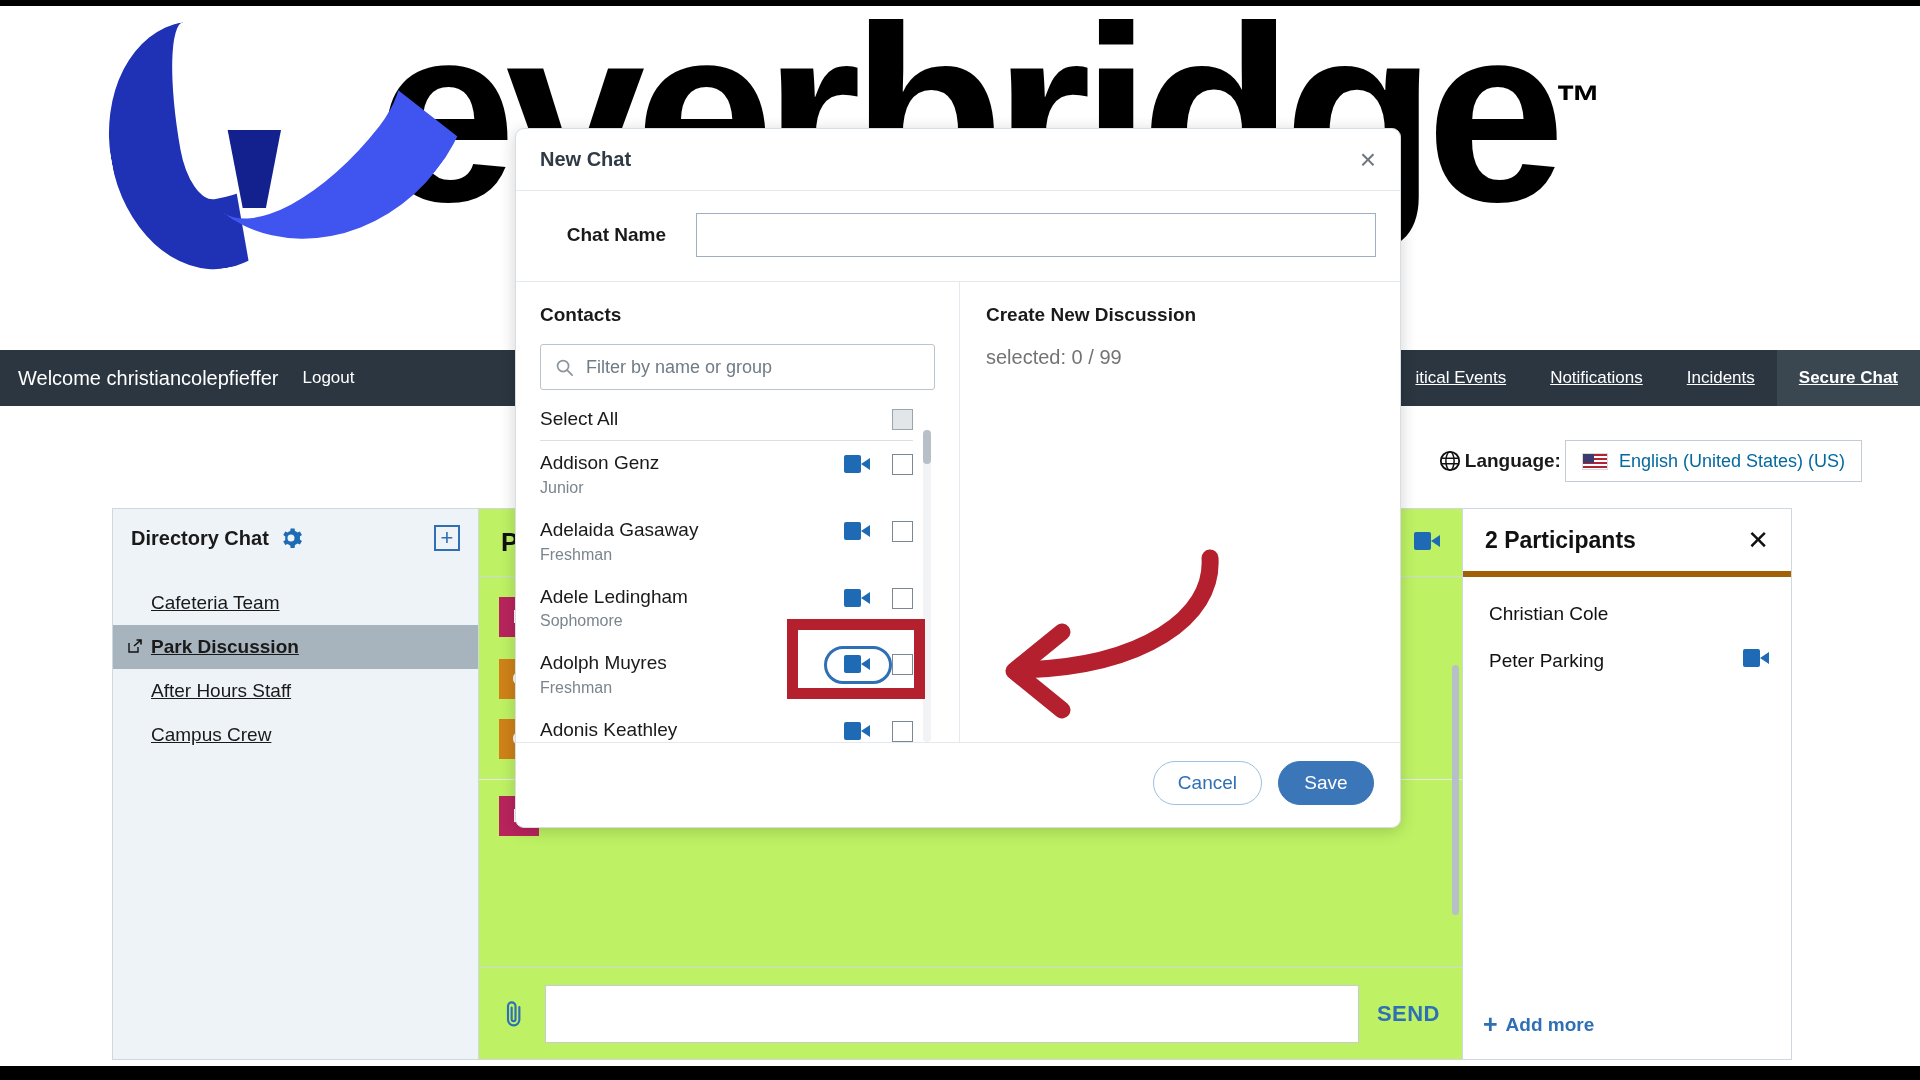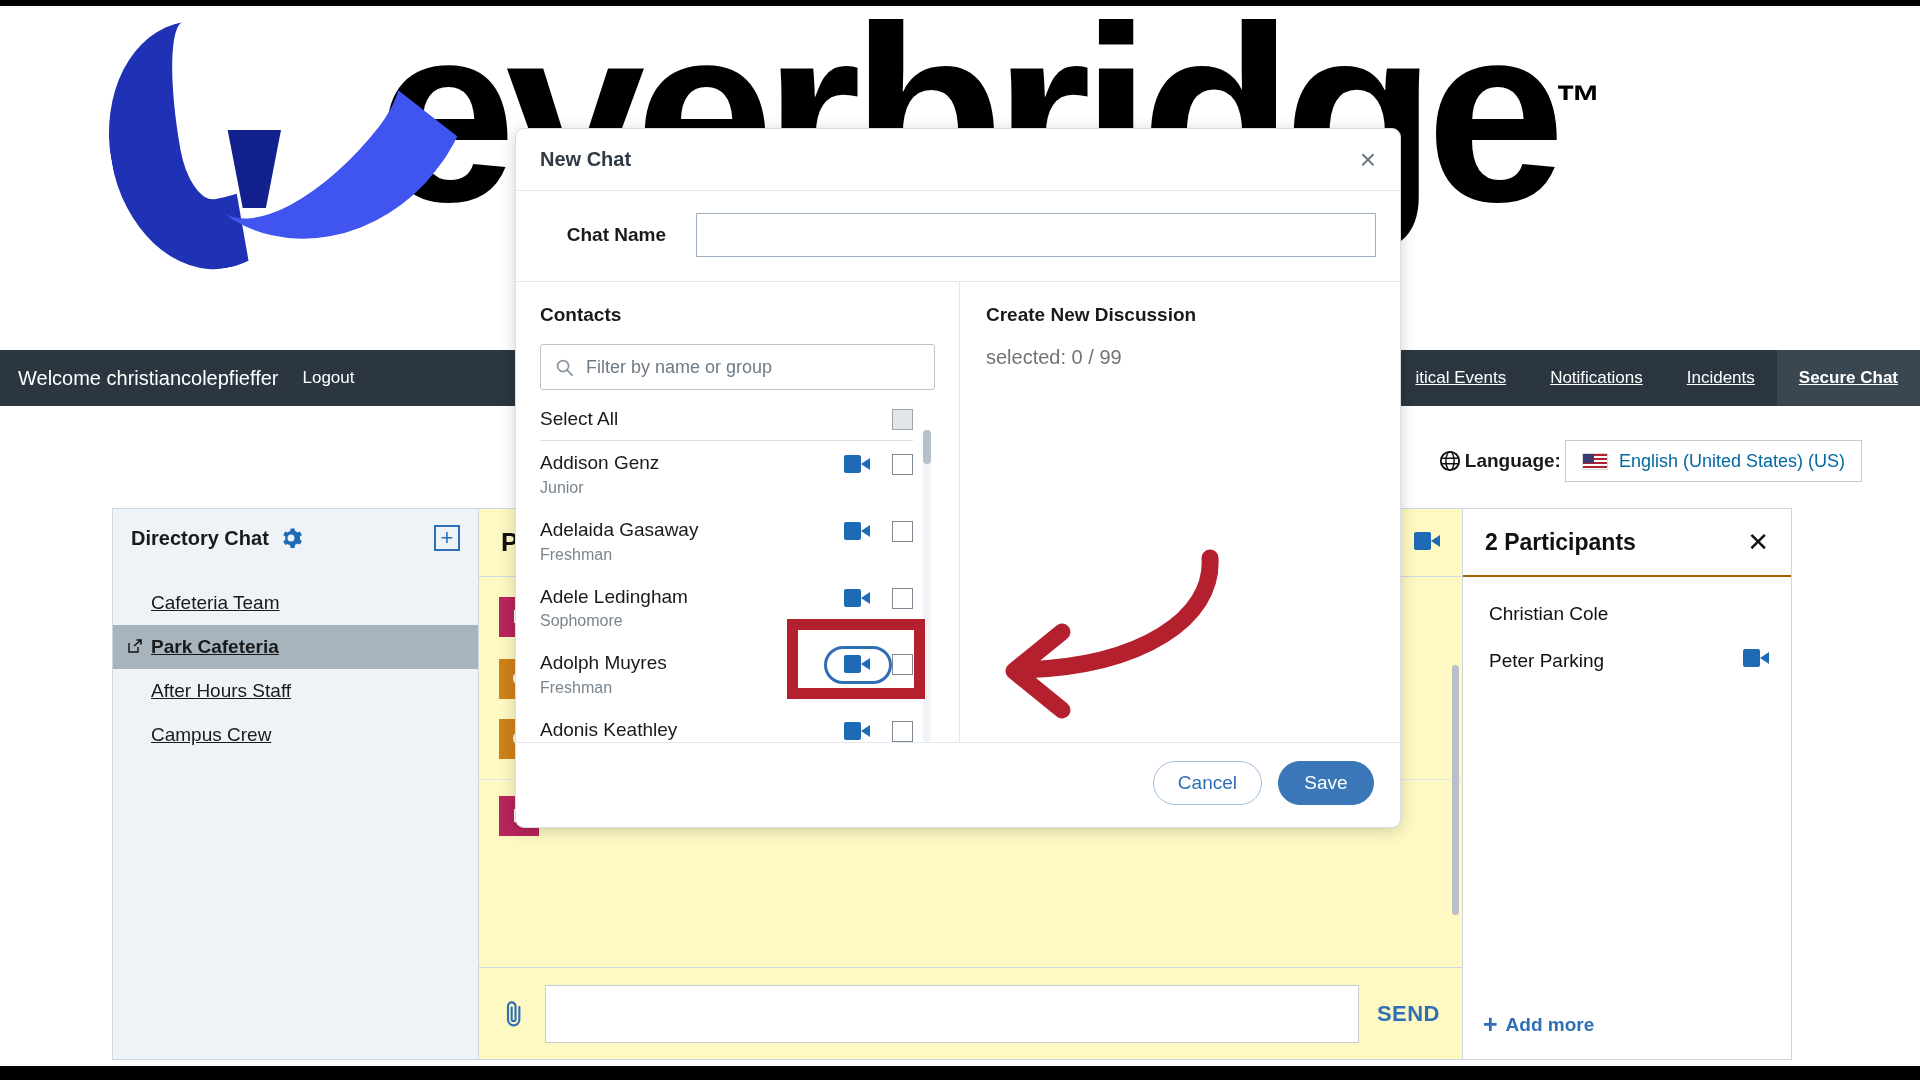--- a/index.html
+++ b/index.html
@@ -156,21 +156,21 @@
     width: 11px; height: 9px; background: #3c3b6e;
   }
 
   
   .chat-page {
     position: absolute;
     left: 112px; top: 508px;
     width: 1680px; height: 552px;
     display: flex;
     border: 1px solid #cfd8e0;
-    background: #fef9c3;
+    background: #bef264;
   }
   .chat-sidebar {
     width: 366px;
     background: #eef3f7;
     border-right: 1px solid #cfd8e0;
     flex: none;
   }
   .sidebar-head {
     display: flex; align-items: center;
     padding: 16px 18px 12px 18px;
@@ -288,21 +288,21 @@
 
   .participants {
     width: 328px; flex: none;
     display: flex; flex-direction: column;
     background: #fff;
   }
   .participants-head {
     height: 68px;
     display: flex; align-items: center;
     padding: 0 22px;
-    border-bottom: 2px solid #a16207;
+    border-bottom: 6px solid #a16207;
   }
   .participants-title { font-size: 23px; font-weight: 700; color: #111; }
   .close-x {
     margin-left: auto;
     font-size: 26px; line-height: 1;
     color: #111; cursor: pointer; font-weight: 400;
   }
   .participants-list { flex: 1; padding-top: 14px; }
   .participant {
     display: flex; align-items: center;
@@ -561,21 +561,21 @@
       </div>
       <div class="sidebar-list">
         <div class="sidebar-item">
           <span class="lbl">Cafeteria Team</span>
         </div>
         <div class="sidebar-item selected">
           <svg class="ext-icon" viewBox="0 0 16 16">
             <path fill="none" stroke="#111" stroke-width="1.4" d="M2 5v9h9V9"></path>
             <path fill="none" stroke="#111" stroke-width="1.6" d="M7 8l7-6M9.5 2H14v4.5"></path>
           </svg>
-          <span class="lbl">Park Cafeteria</span>
+          <span class="lbl">Park Discussion</span>
         </div>
         <div class="sidebar-item">
           <span class="lbl">After Hours Staff</span>
         </div>
         <div class="sidebar-item">
           <span class="lbl">Campus Crew</span>
         </div>
       </div>
     </div>
 

